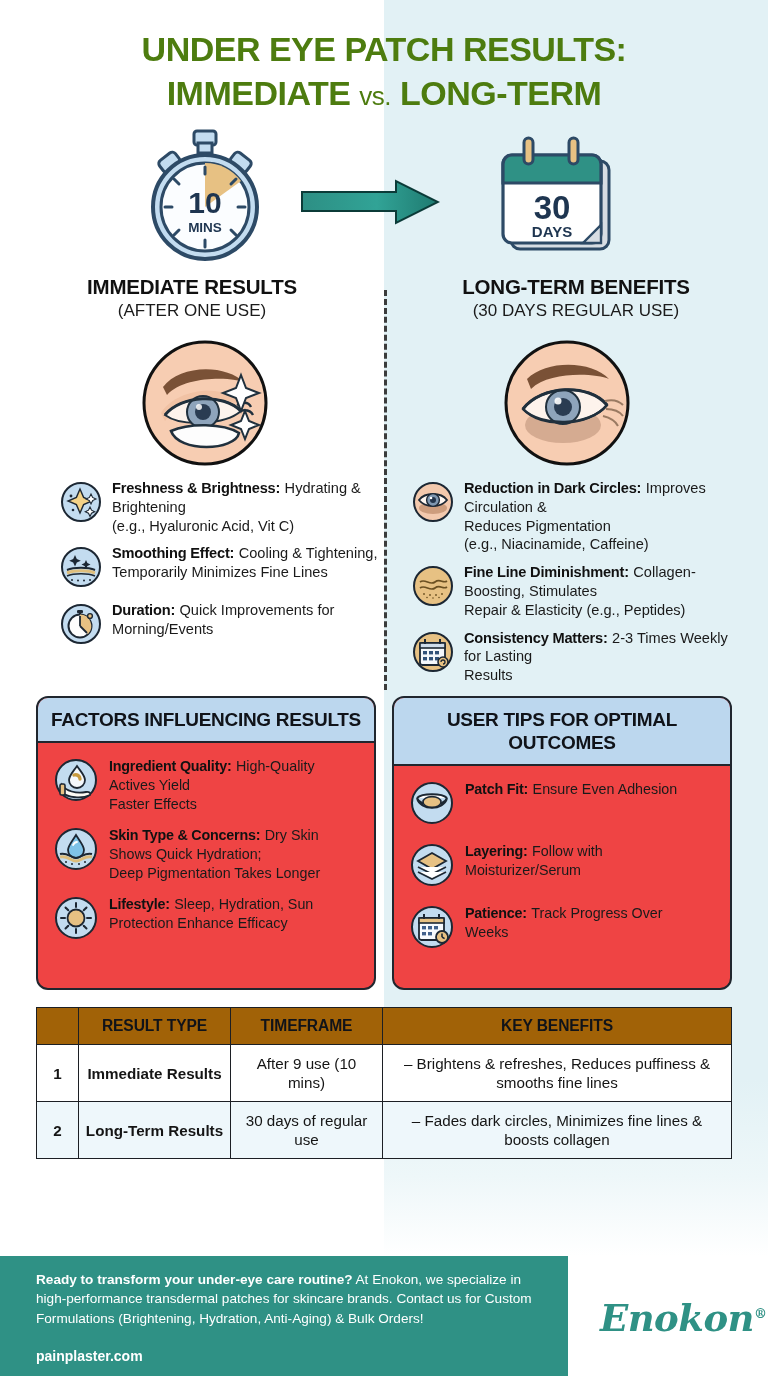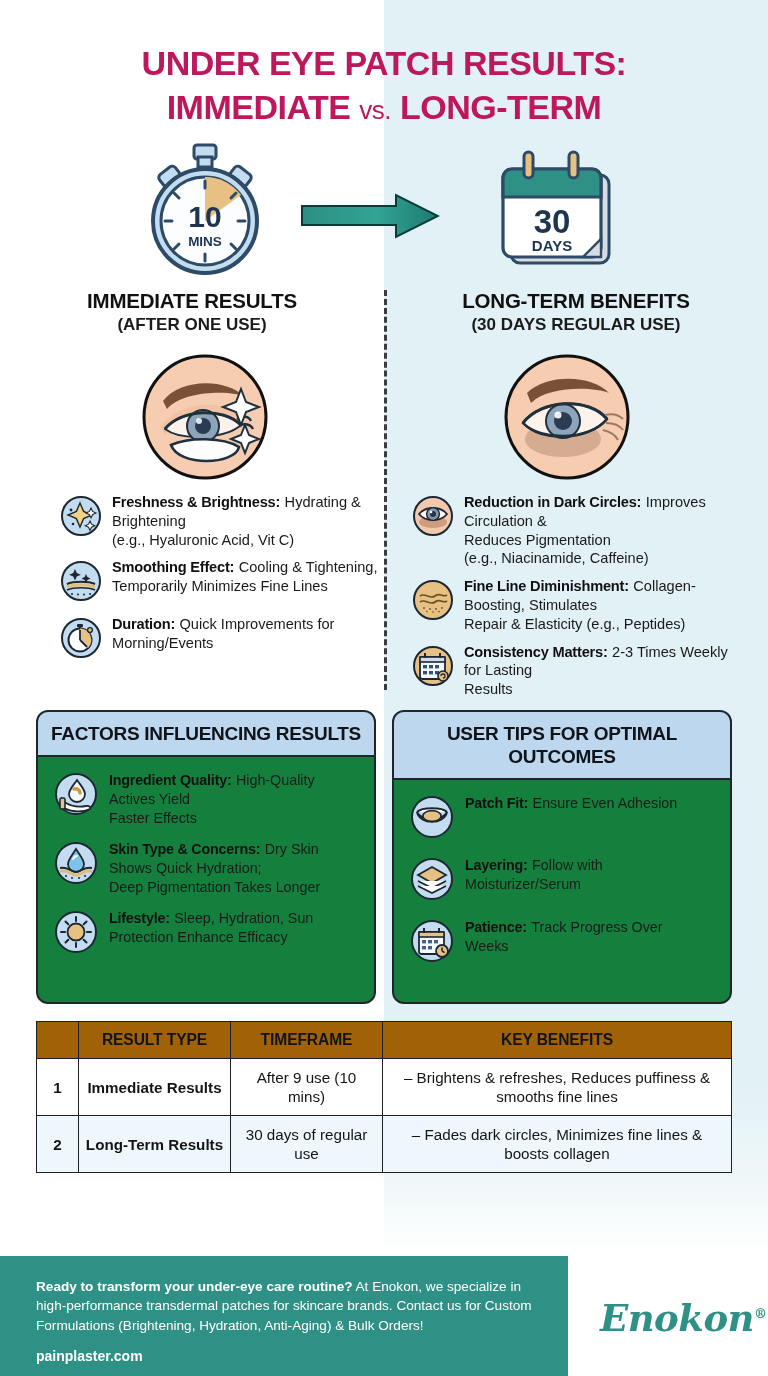--- a/index.html
+++ b/index.html
@@ -24,22 +24,22 @@
   #bg-right-fade {
     position: absolute; left: 384px; top: 1080px;
     width: 384px; height: 176px;
     background: linear-gradient(to bottom, #e2f1f5 0%, #eef7f9 55%, #ffffff 100%);
   }
   #content { position: relative; z-index: 3; }
 
   
   .title {
     text-align: center;
-    padding-top: 42px;
-    color: #be185d;
+    padding-top: 28px;
+    color: #4d7c0f;
     font-weight: 800;
     letter-spacing: -0.5px;
   }
   .title .l1 { display:block; font-size: 34px; line-height: 1.28; }
   .title .l2 { display:block; font-size: 34px; line-height: 1.28; }
   .title .vs { font-size: 26px; font-weight: 400; }
 
   
   .toprow {
     position: relative;
@@ -52,21 +52,21 @@
 
   
   .colheads { position: relative; height: 62px; margin-top: 6px; }
   .colhead { position: absolute; text-align: center; width: 384px; }
   .colhead.left  { left: 0; }
   .colhead.right { left: 384px; }
   .colhead .h {
     font-size: 20.5px; font-weight: 800; color: #111; letter-spacing: -0.2px;
   }
   .colhead .s {
-    font-size: 17px; font-weight: 700; color: #1b1b1b; margin-top: 2px;
+    font-size: 17px; font-weight: 400; color: #1b1b1b; margin-top: 2px;
   }
 
   
   #divider {
     position: absolute; left: 384px; top: 290px;
     width: 0; height: 400px;
     border-left: 3px dashed #3c3c3c; z-index: 4;
   }
 
   
@@ -89,21 +89,21 @@
   .bullet .bd {
     font-size: 14.6px; font-weight: 400; color: #1a1a1a; line-height: 1.22;
     white-space: pre-line;
   }
 
   
   .panels { position: relative; height: 300px; margin-top: 2px; }
   .panel {
     position: absolute; top: 0; width: 340px; height: 294px;
     border: 2.2px solid #20262e; border-radius: 12px;
-    background: #15803d; overflow: hidden;
+    background: #ef4444; overflow: hidden;
   }
   .panel.left  { left: 36px; }
   .panel.right { left: 392px; }
   .panel .phead {
     background: #bcd7ee;
     border-bottom: 2.2px solid #20262e;
     text-align: center;
     padding: 10px 8px 10px;
     font-size: 19px; font-weight: 800; color: #101319; line-height: 1.22;
     letter-spacing: -0.3px;
@@ -153,21 +153,21 @@
   
   .footer {
     position: absolute; left: 0; top: 1256px;
     width: 768px; height: 120px; background: #ffffff;
   }
   .footer .teal {
     position: absolute; left: 0; top: 0; width: 568px; height: 120px;
     background: #2f9185;
   }
   .footer .ftext {
-    position: absolute; left: 36px; top: 21px; width: 512px;
+    position: absolute; left: 36px; top: 14px; width: 512px;
     color: #ffffff; font-size: 13.6px; line-height: 1.42;
   }
   .footer .ftext b { font-weight: 800; }
   .footer .furl {
     position: absolute; left: 36px; top: 92px;
     color: #ffffff; font-size: 14px; font-weight: 800;
   }
   .footer .logo {
     position: absolute; left: 600px; top: 40px;
     font-family: "DejaVu Serif", serif;

